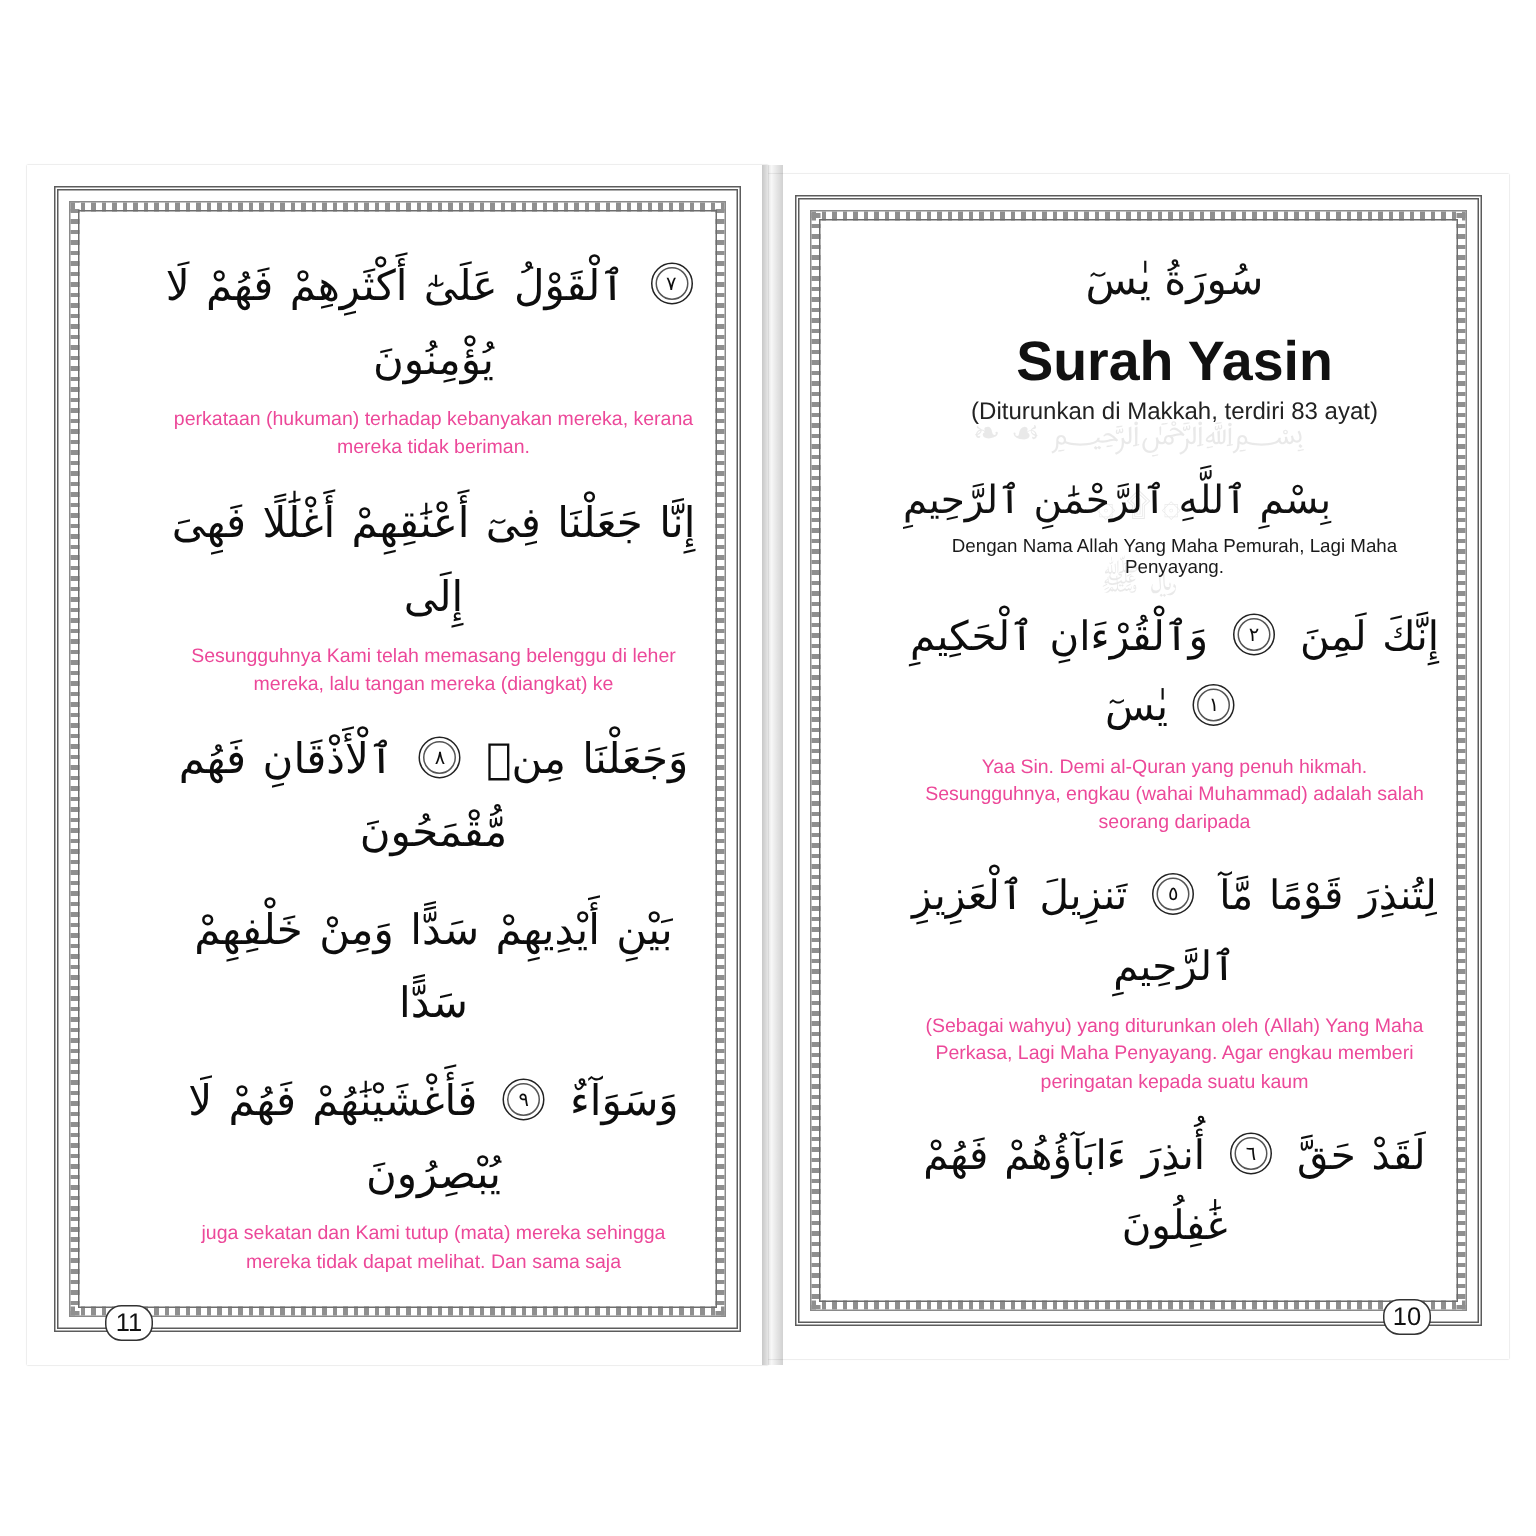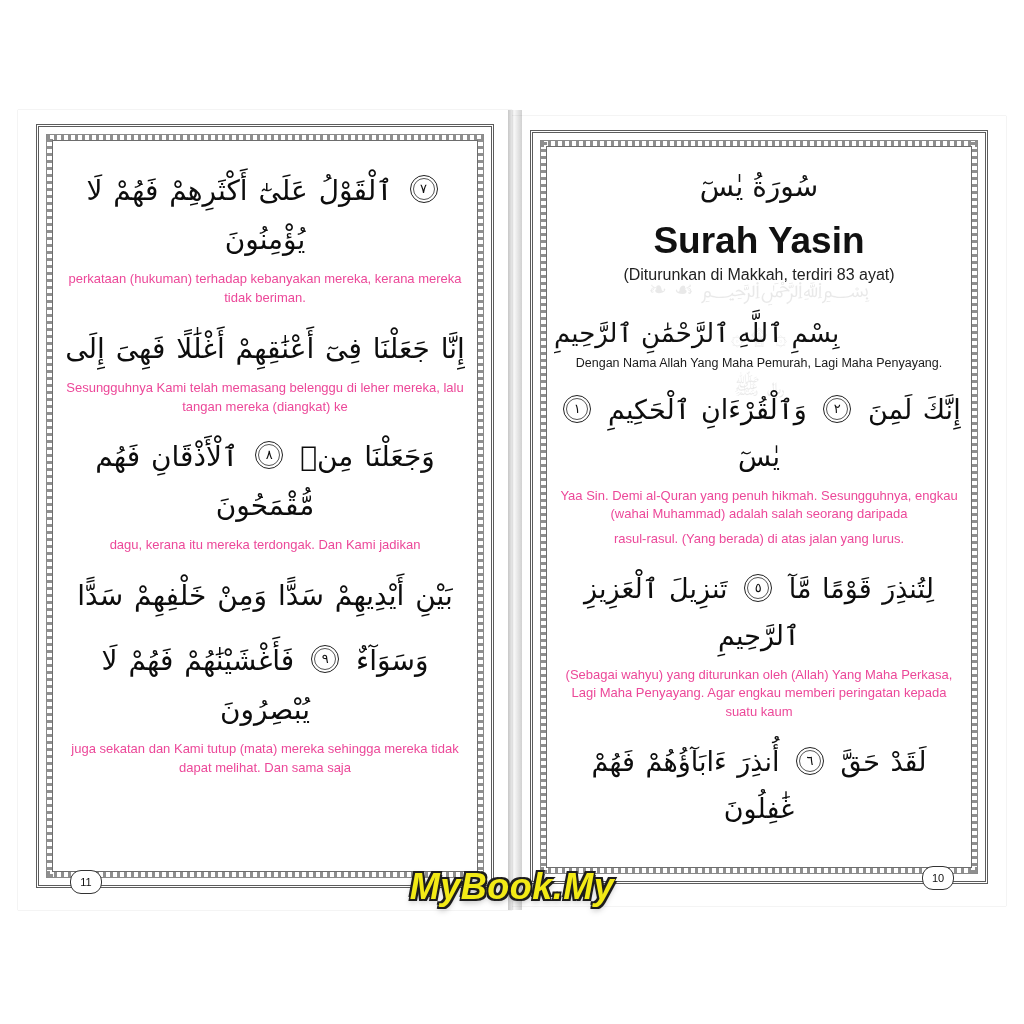--- a/index.html
+++ b/index.html
@@ -73,20 +73,21 @@
     inset: 13px;
     border: 1px solid #6d6d6d;
     box-sizing: border-box;
   }
 
   .content {
     position: absolute;
     inset: 40px 42px 44px 42px;
     box-sizing: border-box;
     overflow: hidden;
+    margin-left: 48px;
   }
 
   
   .surah-arabic {
     text-align: center;
     font-family: "DejaVu Sans", "Liberation Sans", sans-serif;
     font-size: 28px;
     line-height: 1.5;
     color: #111;
     direction: rtl;
@@ -168,21 +169,21 @@
   }
 
   
   .page-num {
     position: absolute;
     bottom: 16px;
     width: 30px;
     height: 22px;
     line-height: 22px;
     text-align: center;
-    font-size: 11px;
+    font-size: 17px;
     color: #111;
     border: 1px solid #333;
     border-radius: 11px;
     background: #fff;
   }
   .leaf-right .page-num { right: 52px; }
   .leaf-left .page-num { left: 52px; }
 
   
   .spine {
@@ -261,21 +262,20 @@
             <span>إِنَّكَ لَمِنَ</span>
             <span class="ayah-num">٢</span>
             <span>وَٱلْقُرْءَانِ ٱلْحَكِيمِ</span>
             <span class="ayah-num">١</span>
             <span>يٰسٓ</span>
           </div>
           <div class="trans-line">Yaa Sin. Demi al-Quran yang penuh hikmah.  Sesungguhnya, engkau (wahai Muhammad) adalah salah seorang daripada</div>
         </div>
 
         <div>
-          <div class="trans-line">rasul-rasul. (Yang berada) di atas jalan yang lurus.</div>
         </div>
 
         <div>
           <div class="ayah-line">
             <span>لِتُنذِرَ قَوْمًا مَّآ</span>
             <span class="ayah-num">٥</span>
             <span>تَنزِيلَ ٱلْعَزِيزِ ٱلرَّحِيمِ</span>
           </div>
           <div class="trans-line">(Sebagai wahyu) yang diturunkan oleh (Allah) Yang Maha Perkasa, Lagi Maha Penyayang.  Agar engkau memberi peringatan kepada suatu kaum</div>
         </div>
@@ -316,21 +316,20 @@
           </div>
           <div class="trans-line">Sesungguhnya Kami telah memasang belenggu di leher mereka, lalu tangan mereka (diangkat) ke</div>
         </div>
 
         <div>
           <div class="ayah-line">
             <span>وَجَعَلْنَا مِنۢ</span>
             <span class="ayah-num">٨</span>
             <span>ٱلْأَذْقَانِ فَهُم مُّقْمَحُونَ</span>
           </div>
-          <div class="trans-line">dagu, kerana itu mereka terdongak. Dan Kami jadikan</div>
         </div>
 
         <div>
           <div class="ayah-line">
             <span>بَيْنِ أَيْدِيهِمْ سَدًّا وَمِنْ خَلْفِهِمْ سَدًّا</span>
           </div>
         </div>
 
         <div>
           <div class="ayah-line">
@@ -344,15 +343,14 @@
 
       </div>
 
       <div class="page-num">11</div>
     </div>
 
   </div>
 
   <div class="spine"></div>
 
-  <div class="watermark">MyBook.My</div>
 
 </div>
 
 </body></html>

